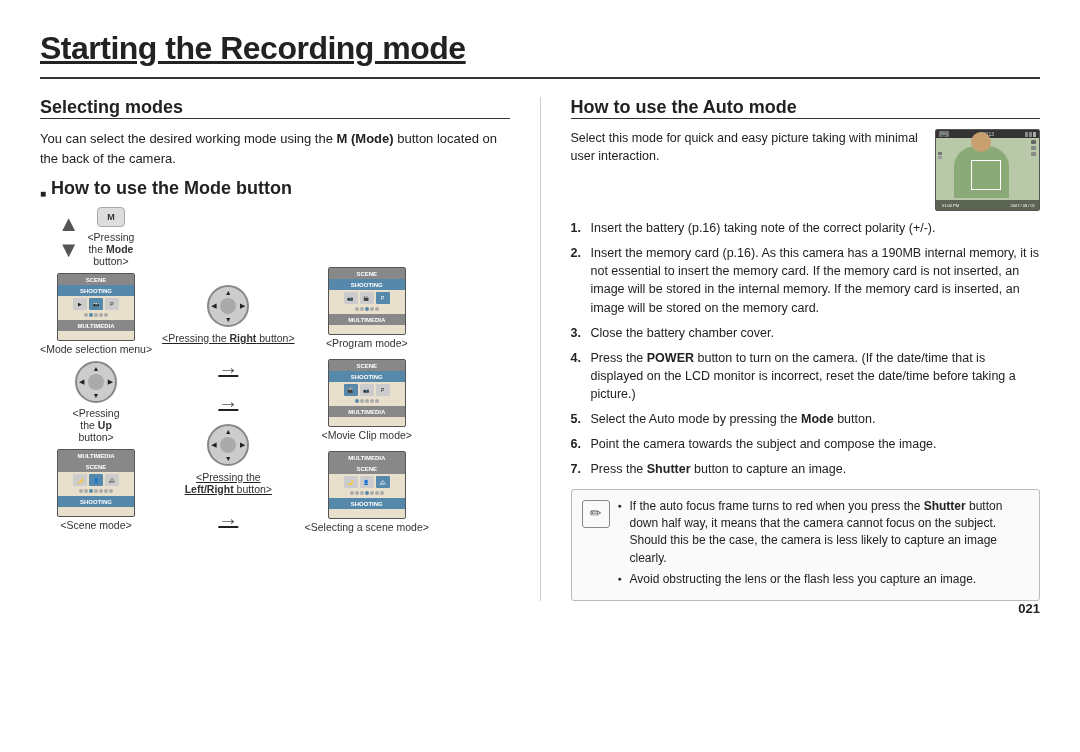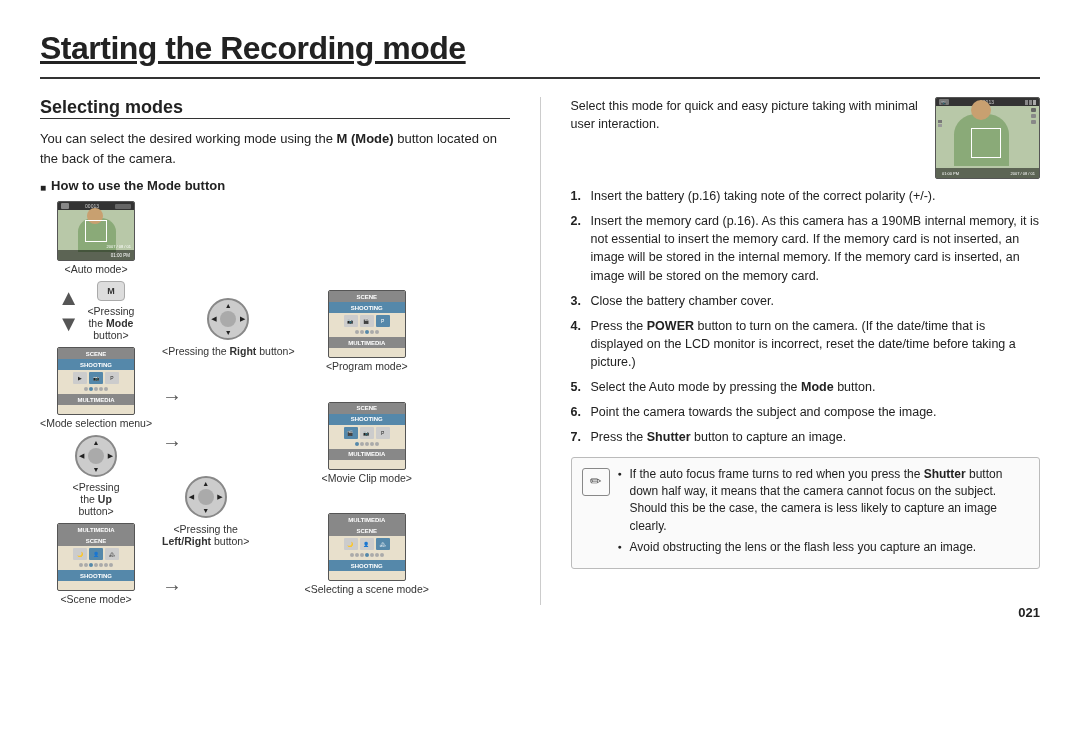--- a/index.html
+++ b/index.html
@@ -45,21 +45,21 @@
       border-bottom: 1.5px solid #333;
       margin-bottom: 10px;
     }
     .intro-text {
       font-size: 13px;
       margin-bottom: 10px;
       line-height: 1.5;
     }
     .intro-text b { font-weight: bold; }
     .section-label {
-      font-size: 13px;
+      font-size: 18px;
       font-weight: bold;
       margin-bottom: 8px;
       display: flex;
       align-items: flex-end;
       gap: 5px;
     }
     .section-label::before {
       content: '■';
       font-size: 10px;
     }
@@ -71,23 +71,24 @@
     }
     .diagram-left {
       display: flex;
       flex-direction: column;
       align-items: center;
       gap: 6px;
     }
     .diagram-middle {
       display: flex;
       flex-direction: column;
-      align-items: flex-start;
+      align-items: center;
       gap: 4px;
       justify-content: space-around;
+      text-decoration: underline;
     }
     .diagram-right {
       display: flex;
       flex-direction: column;
       align-items: center;
       gap: 10px;
       justify-content: space-around;
     }
     
     .cam-screen {
@@ -364,38 +365,20 @@
       You can select the desired working mode using the <b>M (Mode)</b> button located on the back of the camera.
     </p>
     <div class="section-label">
       <span>How to use the <b>Mode</b> button</span>
     </div>
 
     <div class="diagram-area">
 
       <div class="diagram-left">
 
-        <div class="diagram-col-item">
-          <div class="cam-screen">
-            <div class="cam-top-bar">
-              <div class="cam-top-bar-icon"></div>
-              <div class="cam-top-bar-text">00013</div>
-              <div style="width:16px;height:5px;background:#666;border-radius:1px;"></div>
-            </div>
-
-            <div style="position:absolute;bottom:8px;left:20px;width:38px;height:34px;background:#8aaa78;border-radius:40% 40% 0 0;"></div>
-            <div style="position:absolute;bottom:36px;left:29px;width:16px;height:16px;background:#c8a070;border-radius:50%;"></div>
-            <div class="cam-focus"></div>
-            <div class="cam-bottom-bar">
-              <span class="cam-bottom-text">01:00 PM</span>
-            </div>
-            <div style="position:absolute;bottom:10px;right:3px;color:#fff;font-size:4px;line-height:1.2;">2007 / 08 / 01</div>
-          </div>
-          <div class="caption">&lt;Auto mode&gt;</div>
-        </div>
 
         <div style="display:flex;align-items:center;gap:8px;">
           <div style="display:flex;flex-direction:column;align-items:center;">
             <div class="updown-arrow">▲</div>
             <div class="updown-arrow">▼</div>
           </div>
           <div style="display:flex;flex-direction:column;align-items:center;gap:2px;">
             <div class="m-btn">
                 <span>M</span>
               </div>
@@ -550,20 +533,21 @@
             </div>
             <div class="menu-bar menu-bar-shooting" style="margin-top:2px;">SHOOTING</div>
           </div>
           <div class="caption">&lt;Selecting a scene mode&gt;</div>
         </div>
       </div>
     </div>
   </div>
 
   <div class="right-col">
+    <h2>How to use the Auto mode</h2>
 
     <div class="right-header-row">
       <div class="right-intro">
         <span>Select this mode for quick and easy picture taking with minimal user interaction.</span>
       </div>
 
       <div class="cam-screen-right">
         <div class="cam-top-bar">
           <div style="width:10px;height:6px;background:#777;border-radius:1px;font-size:4px;color:#fff;display:flex;align-items:center;justify-content:center;">📷</div>
           <div class="cam-top-bar-text">00013</div>

